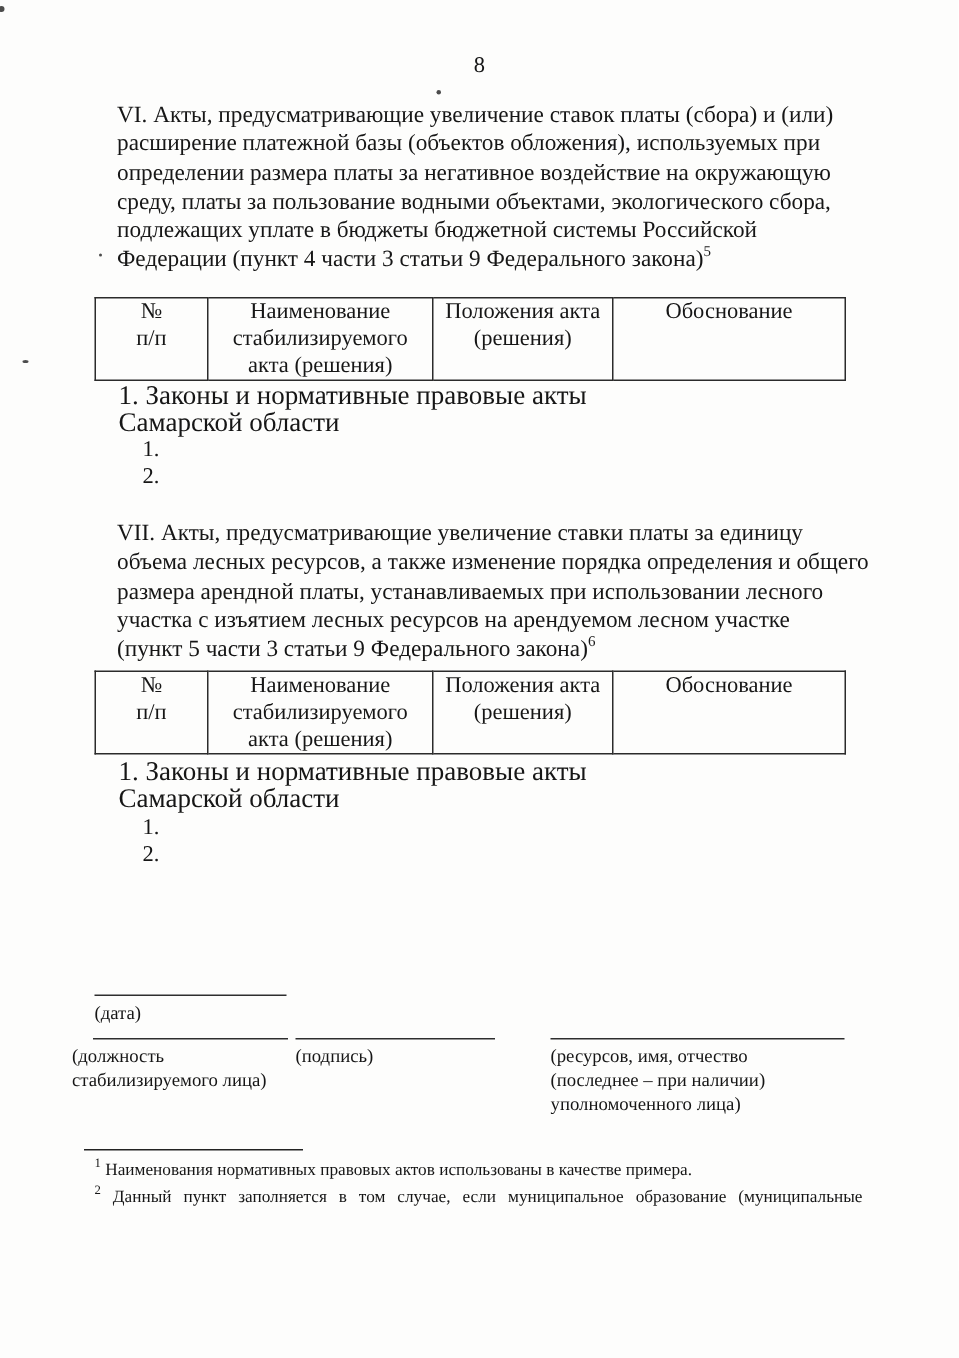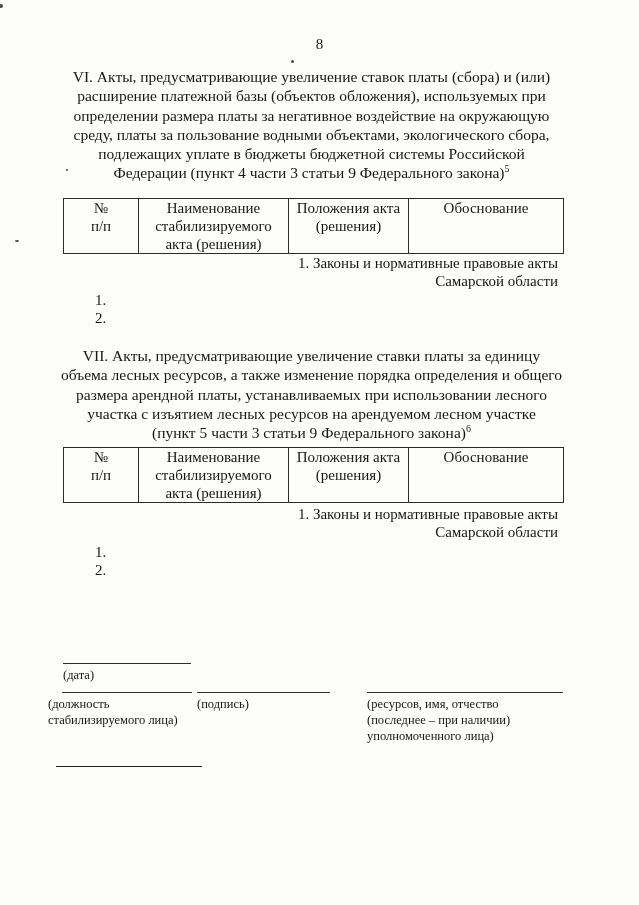--- a/index.html
+++ b/index.html
@@ -9,39 +9,39 @@
     background:#fdfdfc;
     font-family:"Liberation Serif", serif;
     color:#161616;
     overflow:hidden;
   }
   .page-number {
     position:absolute; top:36px; left:0; width:639px;
     text-align:center; font-size:15px;
   }
   .heading {
-    position:absolute; left:59px; width:505px;
-    text-align:center; font-size:15.5px; line-height:19.3px;
+    position:absolute; left:78px; width:505px;
+    font-size:15.5px; line-height:19.3px;
     white-space:pre-line;
   }
   .heading sup { font-size:10px; line-height:0; }
   table.hdr {
     position:absolute; left:63px; width:500px;
     border-collapse:collapse; table-layout:fixed;
   }
   table.hdr td {
     border:1.5px solid #2b2b2b;
     font-size:15px; line-height:18px;
     text-align:center; vertical-align:top;
     padding:0 1px; white-space:pre-line;
     overflow:hidden;
   }
   .subsection {
-    position:absolute; left:53px; width:505px;
-    text-align:right; font-size:15px; line-height:18px;
+    position:absolute; left:79px; width:505px;
+    text-align:left; font-size:18px; line-height:18px;
     white-space:pre-line;
   }
   .items { position:absolute; left:95px; font-size:15px; line-height:17.5px; }
   .sig-line { position:absolute; border-top:1.5px solid #2e2e2e; height:0; }
   .sig-label {
     position:absolute; text-align:left;
     font-size:12.5px; line-height:16px; white-space:pre-line;
   }
   .fn-sep { position:absolute; left:56px; top:766px; width:146px; border-top:1.5px solid #222; height:0; }
   .footnotes { position:absolute; left:63px; top:771px; width:512px; font-size:11.5px; line-height:18px; }
@@ -141,14 +141,18 @@
 
   <div class="sig-line" style="left:197px; top:692px; width:133px;"></div>
   <div class="sig-label" style="left:197px; top:696px; width:133px;">(подпись)</div>
 
   <div class="sig-line" style="left:367px; top:692px; width:196px;"></div>
   <div class="sig-label" style="left:367px; top:696px; width:196px;">(ресурсов, имя, отчество
 (последнее – при наличии)
 уполномоченного лица)</div>
 
   <div class="fn-sep"></div>
+  <div class="footnotes">
+    <div><sup>1</sup> <span>Наименования нормативных правовых актов использованы в качестве примера.</span></div>
+    <div class="fn-justify"><sup>2</sup> <span>Данный пункт заполняется в том случае, если муниципальное образование (муниципальные</span></div>
+  </div>
 
 </div>
 
 </body></html>

